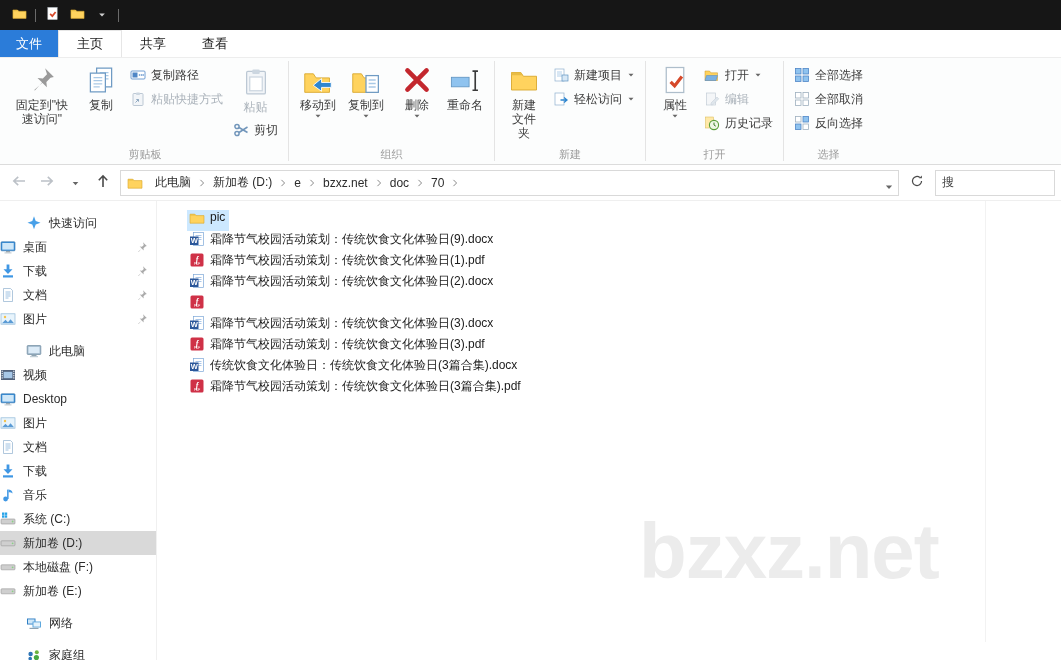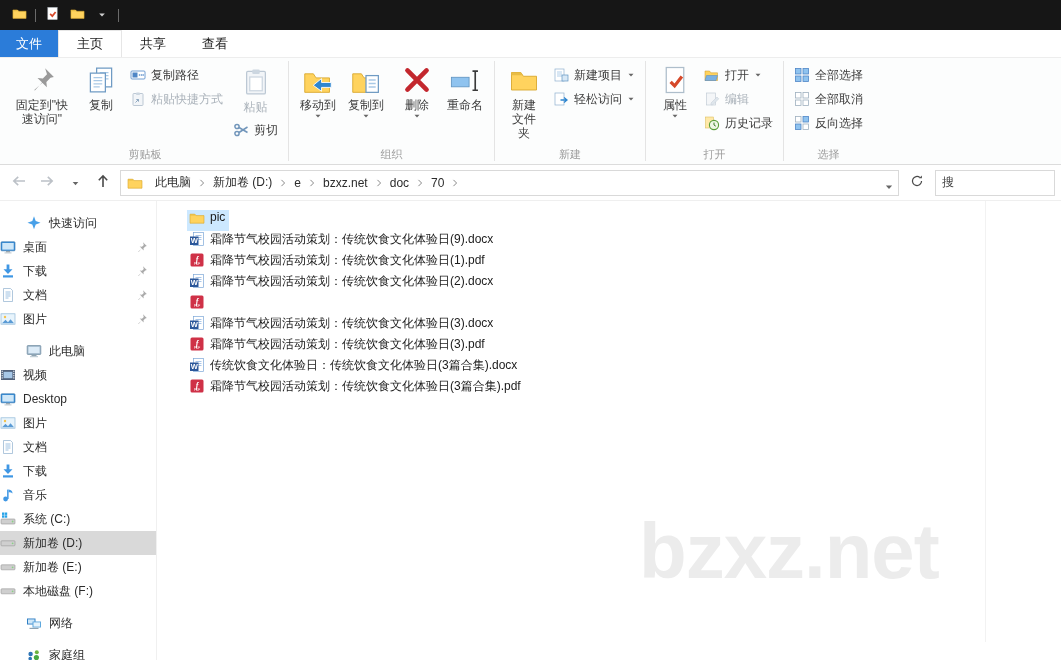--- a/index.html
+++ b/index.html
@@ -632,30 +632,30 @@
           </span>
           <span>新加卷 (D:)</span>
         </div>
         <div class="sb-row item">
           <span class="sb-ic" style="display: inline-block;">
             <svg viewBox="0 0 16 16" xmlns="http://www.w3.org/2000/svg">
               <rect x="1" y="5.8" width="14" height="5" rx=".8" fill="#cfcfcf" stroke="#969696" stroke-width=".6"></rect>
               <circle cx="12.6" cy="8.3" r=".9" fill="#89d185"></circle>
             </svg>
           </span>
-          <span>新加卷 (E:)</span>
+          <span>本地磁盘 (F:)</span>
         </div>
         <div class="sb-row item">
           <span class="sb-ic" style="display: inline-block;">
             <svg viewBox="0 0 16 16" xmlns="http://www.w3.org/2000/svg">
               <rect x="1" y="5.8" width="14" height="5" rx=".8" fill="#cfcfcf" stroke="#969696" stroke-width=".6"></rect>
               <circle cx="12.6" cy="8.3" r=".9" fill="#89d185"></circle>
             </svg>
           </span>
-          <span>本地磁盘 (F:)</span>
+          <span>新加卷 (E:)</span>
         </div>
         <div class="sb-row section" style="margin-top: 8px;">
           <span class="sb-ic" style="display: inline-block;">
             <svg viewBox="0 0 16 16" xmlns="http://www.w3.org/2000/svg">
               <rect x="1" y="3.5" width="8.5" height="6" fill="#2f7fc4"></rect>
               <rect x="2" y="4.4" width="6.5" height="4.2" fill="#cfe7f8"></rect>
               <rect x="6.5" y="6.5" width="8.5" height="6" fill="#5fa8dd"></rect>
               <rect x="7.5" y="7.4" width="6.5" height="4.2" fill="#e4f2fb"></rect>
               <rect x="3.5" y="12.8" width="9" height="1.2" fill="#8fa3b2"></rect>
             </svg>

